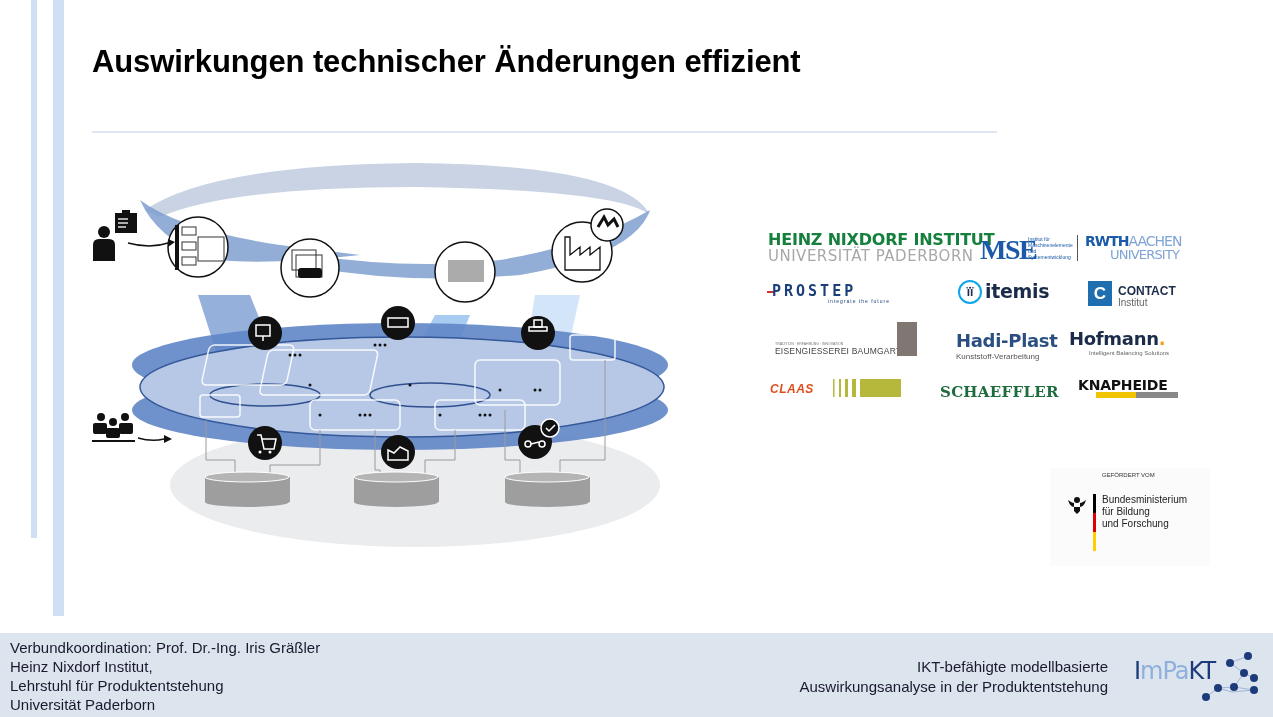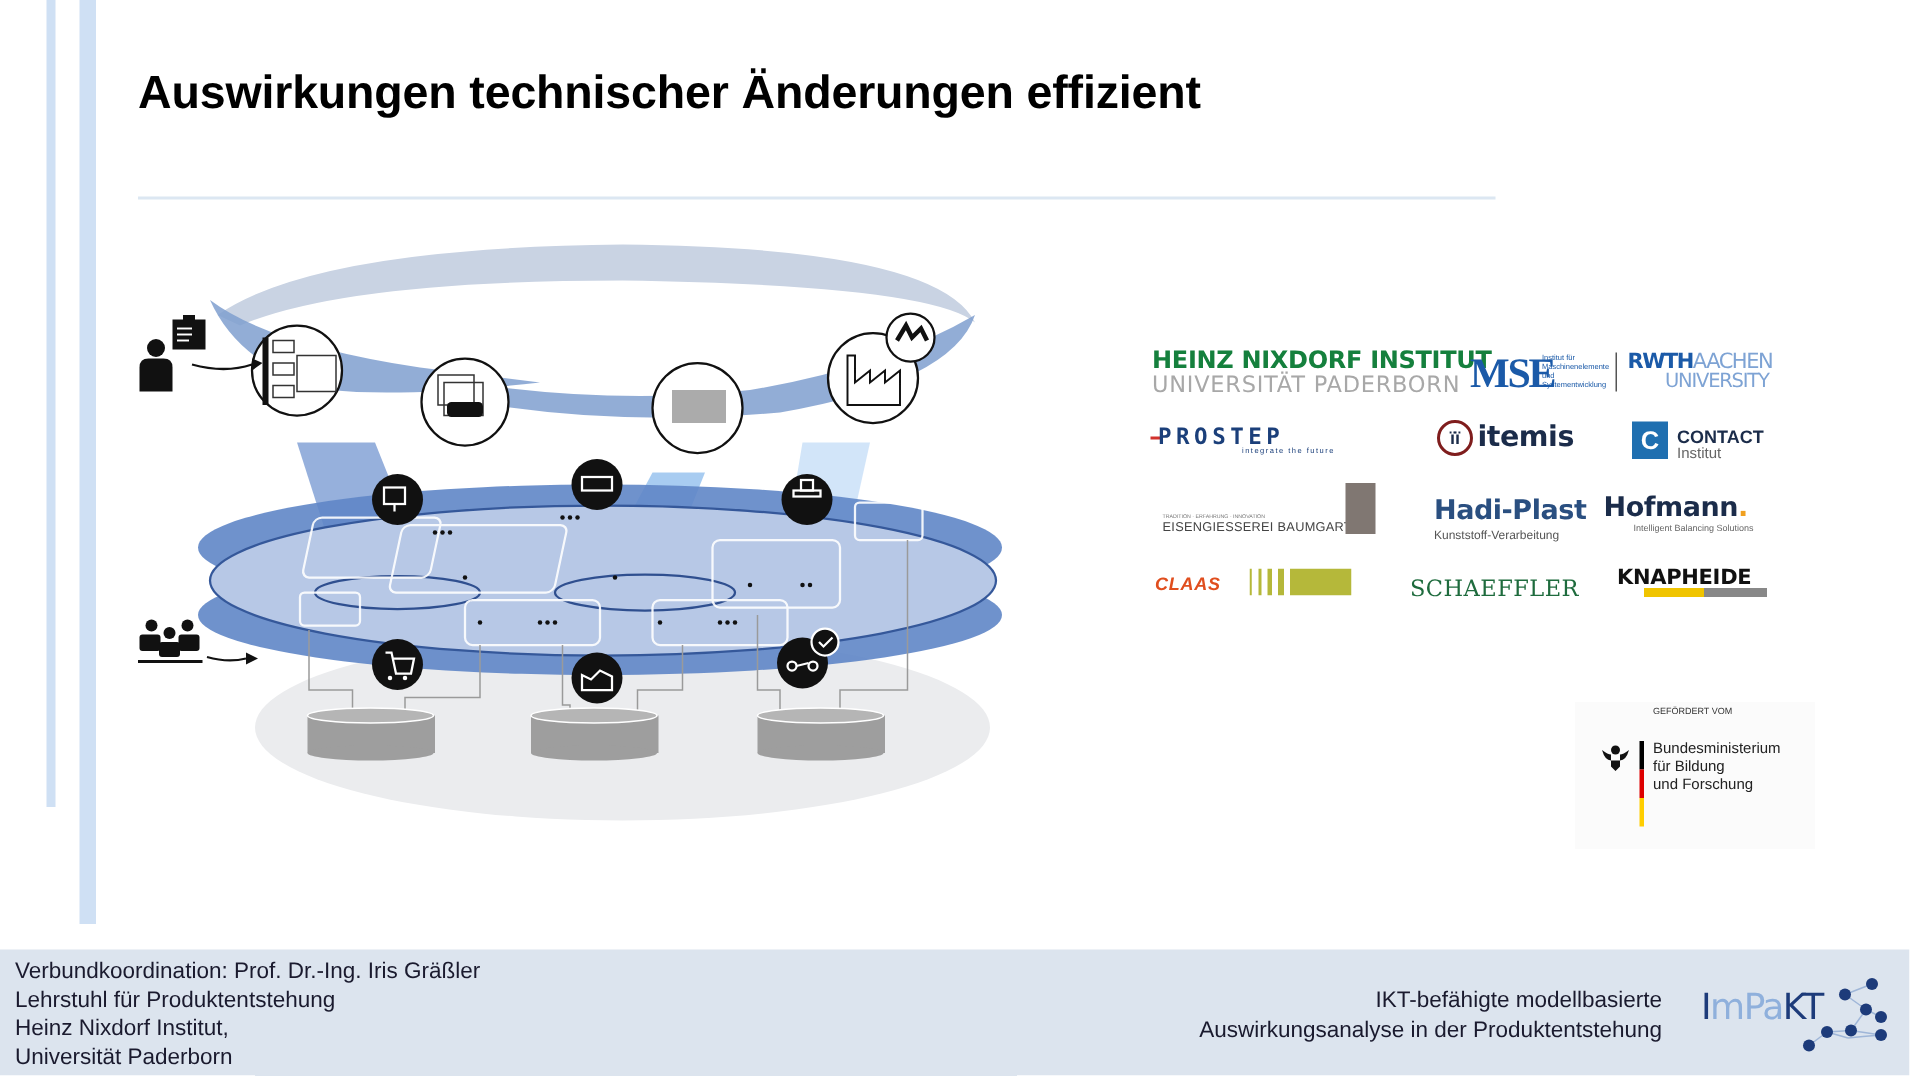--- a/index.html
+++ b/index.html
@@ -18,36 +18,36 @@
   .hni2 { left:8px; top:27px; font-size:15px; color:#a8a8a8; letter-spacing:0.5px; font-family:"DejaVu Sans", sans-serif; }
   .mse { left:220px; top:14px; font-size:28px; font-weight:bold; color:#1b5aa8; letter-spacing:-1.5px; font-family:Liberation Serif, serif; }
   .mse-sub { left:268px; top:16px; font-size:5px; line-height:6px; color:#1b5aa8; width:50px; white-space:normal; }
   .rwth-sep { left:317px; top:15px; width:1px; height:26px; background:#555; }
   .rwth1 { left:325px; top:13px; font-size:14px; font-weight:bold; color:#1b5aa8; letter-spacing:-1px; font-family:"DejaVu Sans", sans-serif; }
   .rwth1 span { font-weight:normal; color:#7ea3d4; }
   .rwth2 { left:350px; top:27px; font-size:13px; color:#7ea3d4; letter-spacing:-0.8px; font-family:"DejaVu Sans", sans-serif; }
   .prostep { left:12px; top:62px; font-size:15px; font-weight:bold; color:#1b3f7a; letter-spacing:3px; font-family:"DejaVu Sans Mono", monospace; }
   .prostep-dash { left:7px; top:71px; width:8px; height:2px; background:#d2322d; }
   .prostep-sub { left:68px; top:78px; font-size:5px; color:#1b3f7a; letter-spacing:1px; }
-  .itemis-icon { left:198px; top:60px; width:20px; height:20px; border:2px solid #7f1d1d; border-radius:50%; font-size:12px; font-weight:bold; color:#1b2c4a; text-align:center; line-height:20px; }
+  .itemis-icon { left:198px; top:60px; width:20px; height:20px; border:2px solid #0ea5e9; border-radius:50%; font-size:12px; font-weight:bold; color:#1b2c4a; text-align:center; line-height:20px; }
   .itemis { left:225px; top:60px; font-size:19px; font-weight:bold; color:#1b2c4a; letter-spacing:-0.3px; font-family:"DejaVu Sans", sans-serif; }
   .contact-icon { left:328px; top:61px; width:24px; height:25px; background:#1f6fb0; color:#fff; font-weight:bold; font-size:17px; text-align:center; line-height:25px; }
   .contact1 { left:358px; top:64px; font-size:12px; font-weight:bold; color:#1b2c4a; }
   .contact2 { left:358px; top:77px; font-size:10px; color:#666; }
   .eisen-small { left:15px; top:122px; font-size:3.5px; color:#777; }
   .eisen { left:15px; top:126px; font-size:8.5px; color:#444; letter-spacing:0.2px; }
   .eisen-box { left:137px; top:102px; width:20px; height:34px; background:#807772; }
   .hadi1 { left:196px; top:110px; font-size:18px; font-weight:bold; color:#2a4f80; letter-spacing:-0.3px; font-family:"DejaVu Sans", sans-serif; }
   .hadi2 { left:196px; top:132px; font-size:8px; color:#555; }
   .hof1 { left:309px; top:108px; font-size:18px; font-weight:bold; color:#1b2c4a; letter-spacing:-0.3px; font-family:"DejaVu Sans", sans-serif; }
   .hof1 span { color:#f0a020; }
   .hof2 { left:329px; top:130px; font-size:6px; color:#666; }
   .claas { left:10px; top:162px; font-size:12px; font-weight:bold; font-style:italic; color:#e04e1e; letter-spacing:0.5px; }
   .claas-bars { left:73px; top:159px; width:68px; height:18px; }
-  .schaeffler { left:180px; top:163px; font-size:15px; font-weight:normal; color:#1e6b3d; letter-spacing:0.3px; font-family:"DejaVu Serif", serif; }
+  .schaeffler { left:180px; top:163px; font-size:15px; font-weight:bold; color:#1e6b3d; letter-spacing:0.3px; font-family:"DejaVu Serif", serif; }
   .knap { left:318px; top:157px; font-size:14px; font-weight:bold; color:#111; letter-spacing:-0.2px; font-family:"DejaVu Sans", sans-serif; }
   .knap-bar { left:336px; top:172px; width:82px; height:6px; background:#888; }
   .knap-y { left:336px; top:172px; width:40px; height:6px; background:#f0c400; }
 
   .bmbf { position:absolute; left:1050px; top:468px; width:160px; height:98px; background:#fbfbfb; }
   .bmbf-head { position:absolute; left:52px; top:4px; font-size:6px; color:#333; }
   .bmbf-eagle { position:absolute; left:16px; top:26px; width:22px; height:22px; }
   .bmbf-flag { position:absolute; left:43px; top:26px; width:3px; height:57px; }
   .bmbf-flag div { height:19px; }
   .bmbf-text { position:absolute; left:52px; top:26px; font-size:10px; line-height:12px; color:#222; }
@@ -272,22 +272,22 @@
   <div class="bmbf-text">
     <div>Bundesministerium</div>
     <div>für Bildung</div>
     <div>und Forschung</div>
   </div>
 </div>
 
 <div class="footer">
   <div class="footer-left">
     <div>Verbundkoordination: Prof. Dr.-Ing. Iris Gräßler</div>
+    <div>Heinz Nixdorf Institut,</div>
     <div>Lehrstuhl für Produktentstehung</div>
-    <div>Heinz Nixdorf Institut,</div>
     <div>Universität Paderborn</div>
   </div>
   <div class="footer-right">
     <div>IKT-befähigte modellbasierte</div>
     <div>Auswirkungsanalyse in der Produktentstehung</div>
   </div>
   <div class="impakt">
     <div class="impakt-text"><span class="i1">I</span><span class="i2">mPa</span><span class="i3">KT</span></div>
     <svg style="position:absolute;left:58px;top:2px" width="70" height="52" viewBox="0 0 70 52">
       <g stroke="#9fb6d8" stroke-width="1" fill="none">

